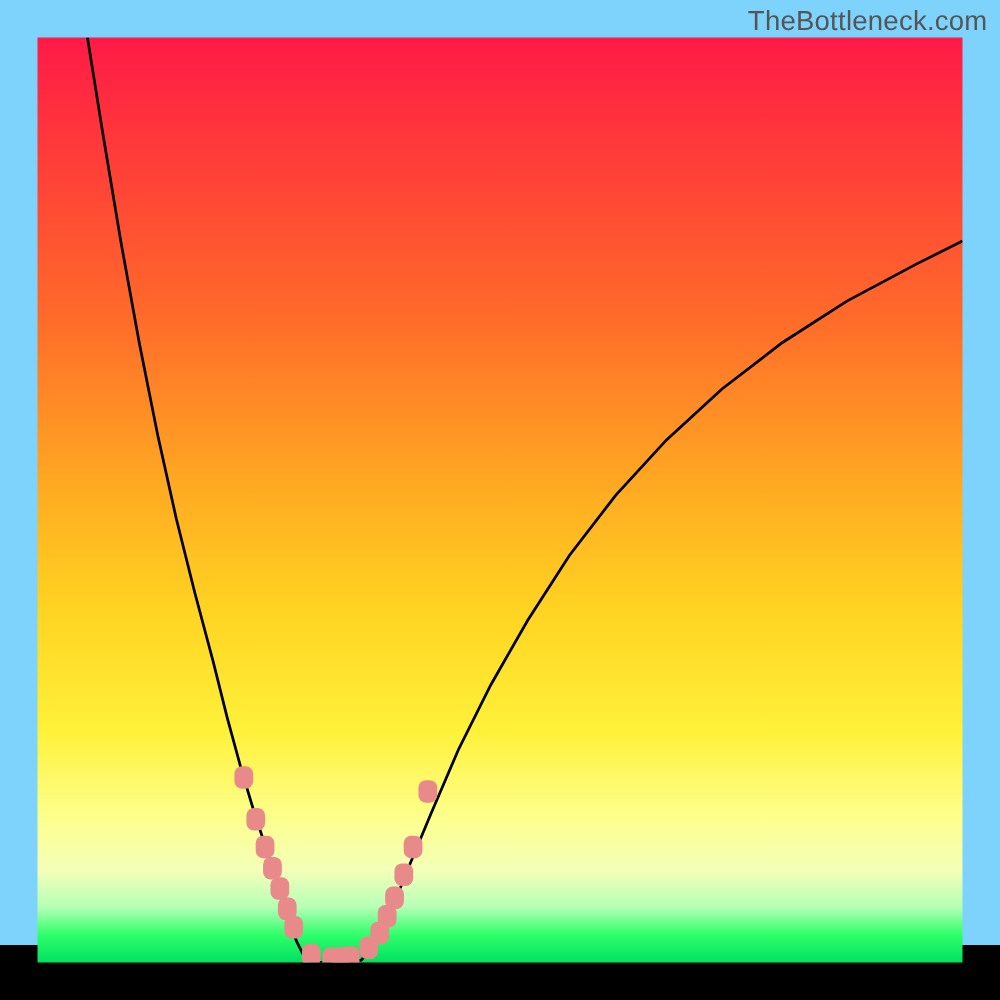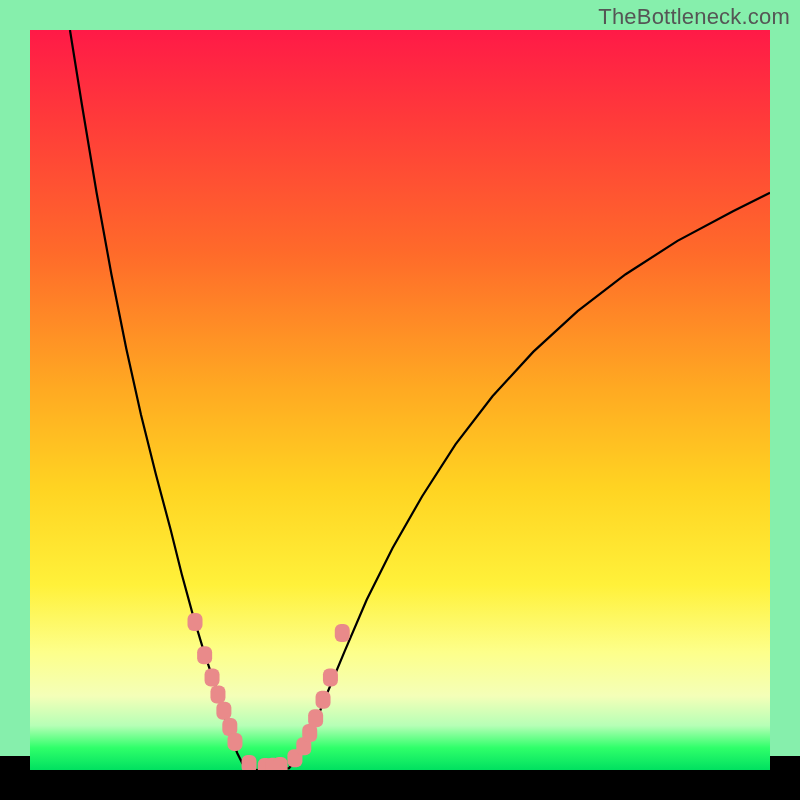--- a/index.html
+++ b/index.html
@@ -10,21 +10,21 @@
     overflow: hidden;
     background: #000;
     font-family: Arial, Helvetica, sans-serif;
   }
   .frame {
     position: absolute;
     left: 0;
     top: 0;
     width: 800px;
     height: 756px;
-    background: #86efac;
+    background: #7dd3fc;
   }
   .plot {
     position: absolute;
     left: 30px;
     top: 30px;
     width: 740px;
     height: 740px;
     
     background: linear-gradient(
       to bottom,

